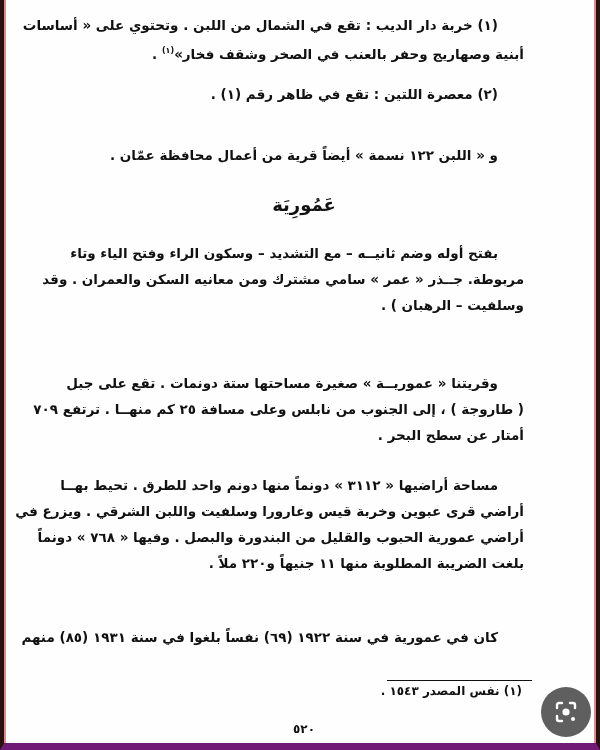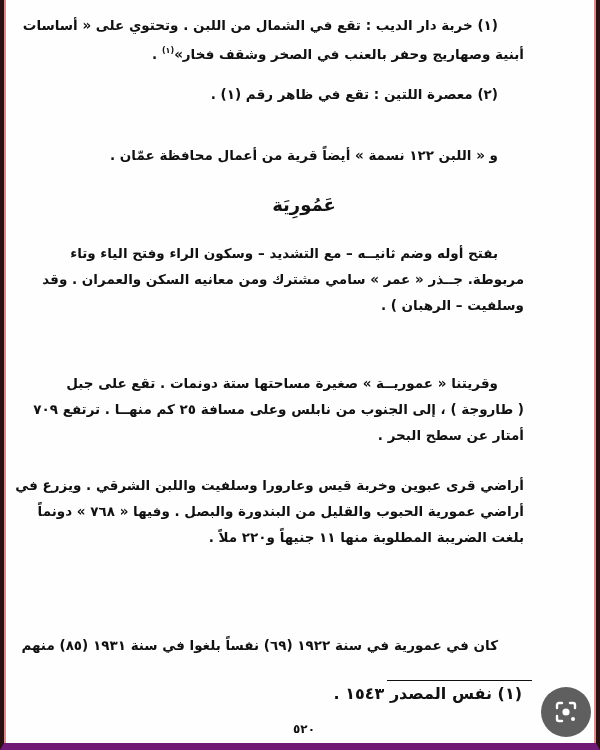--- a/index.html
+++ b/index.html
@@ -69,21 +69,21 @@
     height: 0;
     border-top: 1.5px solid #111;
   }
   .footnote {
     position: absolute;
     left: 300px;
     width: 218px;
     top: 684px;
     direction: rtl;
     text-align: right;
-    font-size: 16px;
+    font-size: 12px;
     font-weight: bold;
   }
   .page-number {
     position: absolute;
     left: 0; width: 600px;
     top: 722px;
     text-align: center;
     font-size: 12px;
     font-weight: bold;
   }
@@ -127,26 +127,27 @@
     <span class="line">وسلفيت – الرهبان ) .</span>
   </div>
 
   <div class="text-block" style="top:370px;">
     <span class="line indent">وقريتنا « عموريــة » صغيرة مساحتها ستة دونمات . تقع على جبل</span>
     <span class="line">( طاروجة ) ، إلى الجنوب من نابلس وعلى مسافة ٢٥ كم منهــا . ترتفع ٧٠٩</span>
     <span class="line">أمتار عن سطح البحر .</span>
   </div>
 
   <div class="text-block" style="top:472px;">
+    <span class="line indent">مساحة أراضيها « ٣١١٢ » دونماً منها دونم واحد للطرق . تحيط بهــا</span>
     <span class="line">أراضي قرى عبوين وخربة قيس وعارورا وسلفيت واللبن الشرقي . ويزرع في</span>
     <span class="line">أراضي عمورية الحبوب والقليل من البندورة والبصل . وفيها « ٧٦٨ » دونماً</span>
     <span class="line">بلغت الضريبة المطلوبة منها ١١ جنيهاً و٢٢٠ ملاً .</span>
   </div>
 
-  <div class="text-block" style="top:624px;margin-top:8px;">
+  <div class="text-block" style="top:624px;">
     <span class="line indent">كان في عمورية في سنة ١٩٢٢ (٦٩) نفساً بلغوا في سنة ١٩٣١ (٨٥) منهم</span>
   </div>
 
   <div class="footnote-rule"></div>
   <div class="footnote">(١) نفس المصدر ١٥٤٣ .</div>
 
   <div class="page-number">٥٢٠</div>
 
   <div class="lens-button">
     <svg width="26" height="26" viewBox="0 0 26 26">

